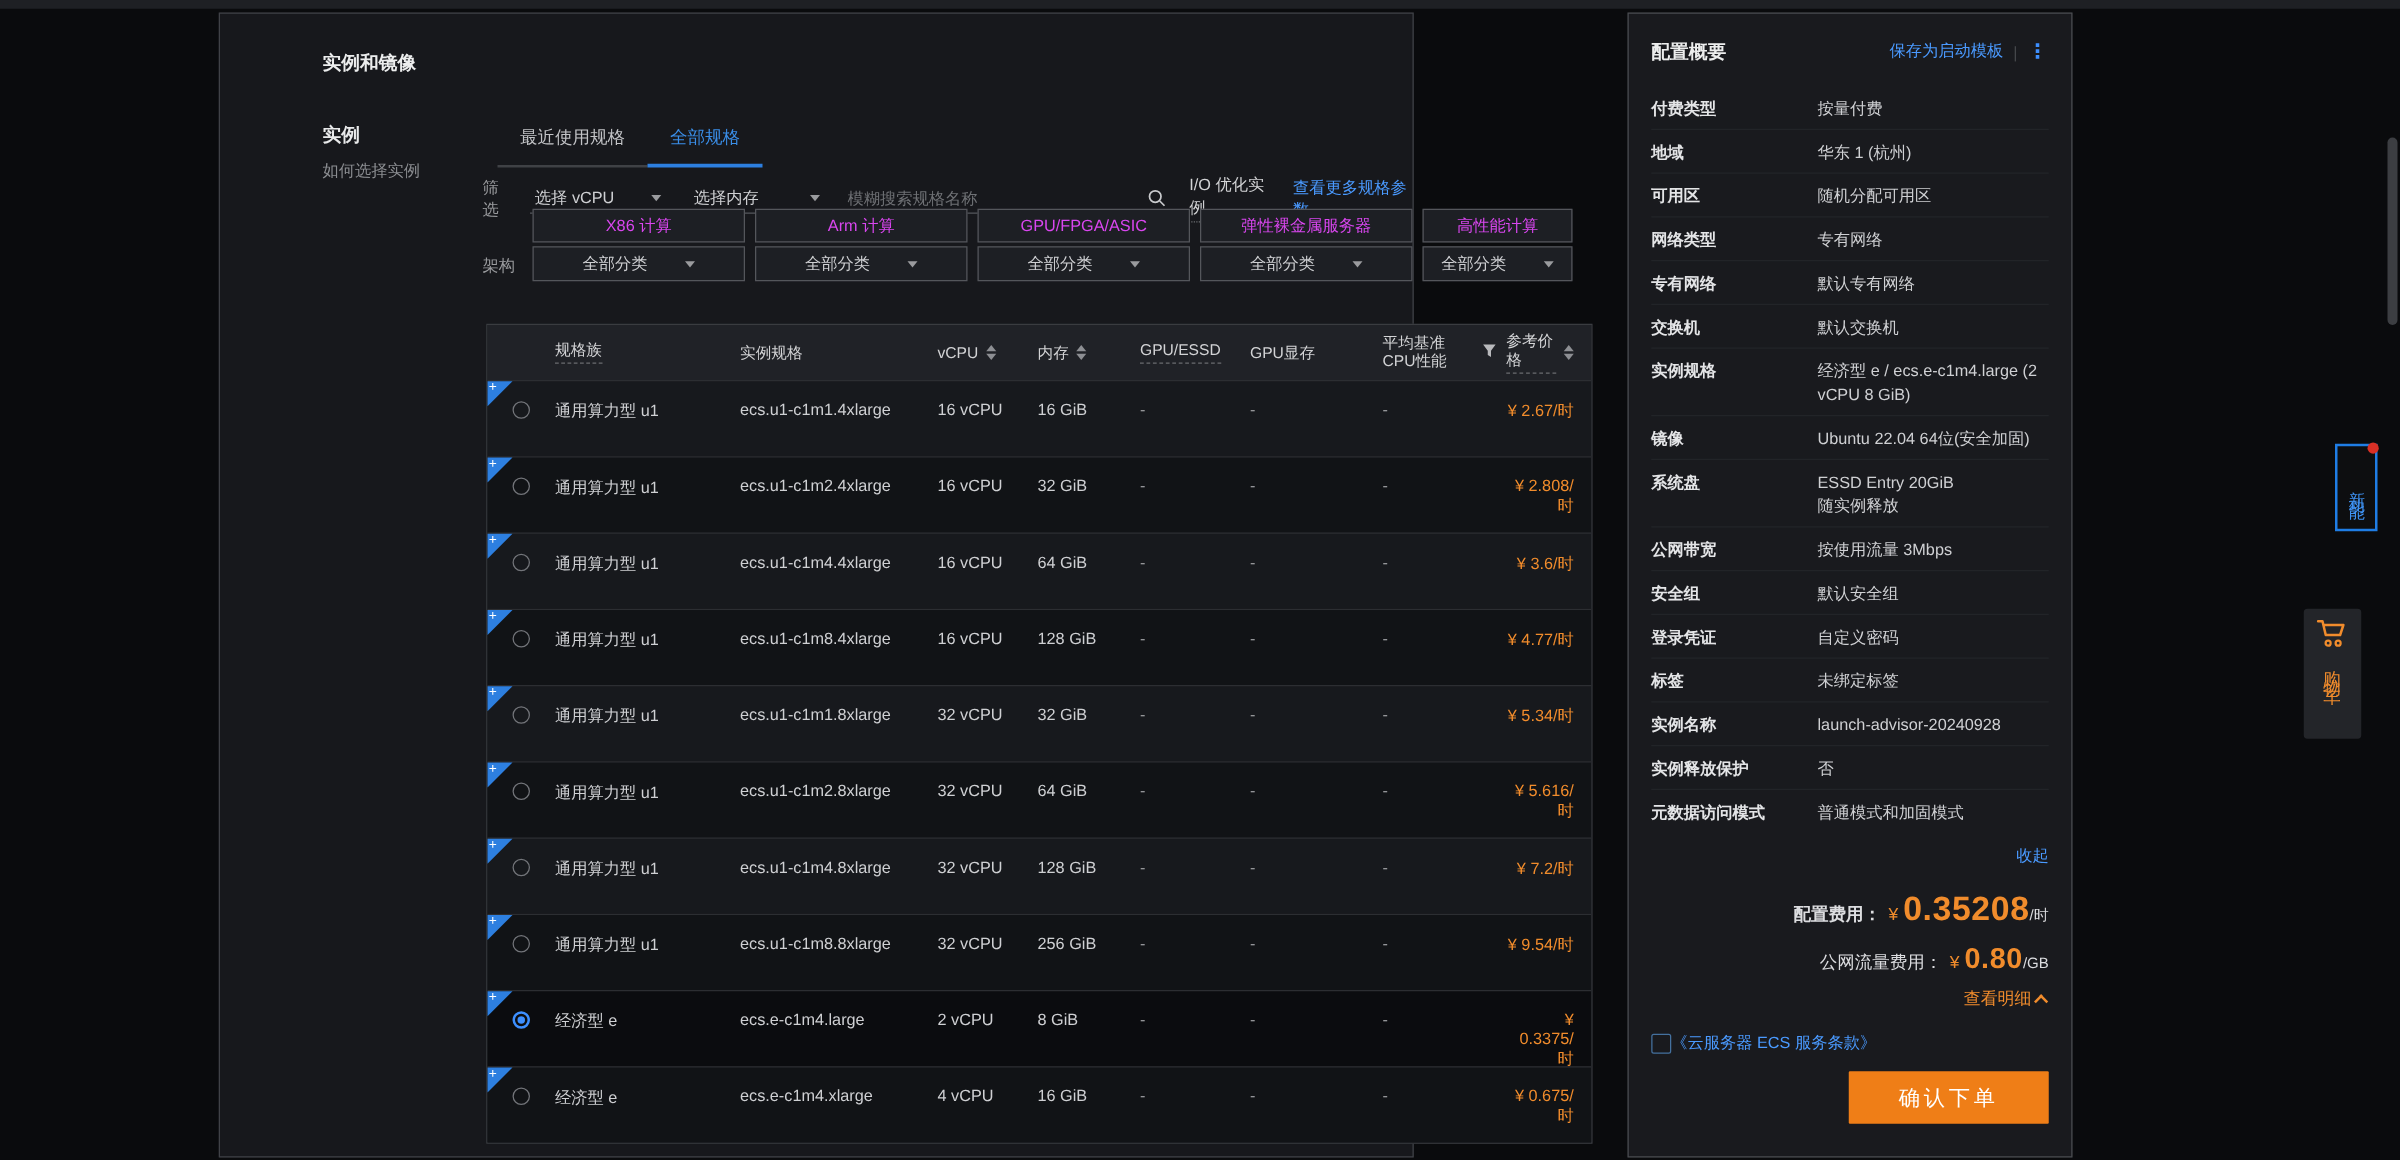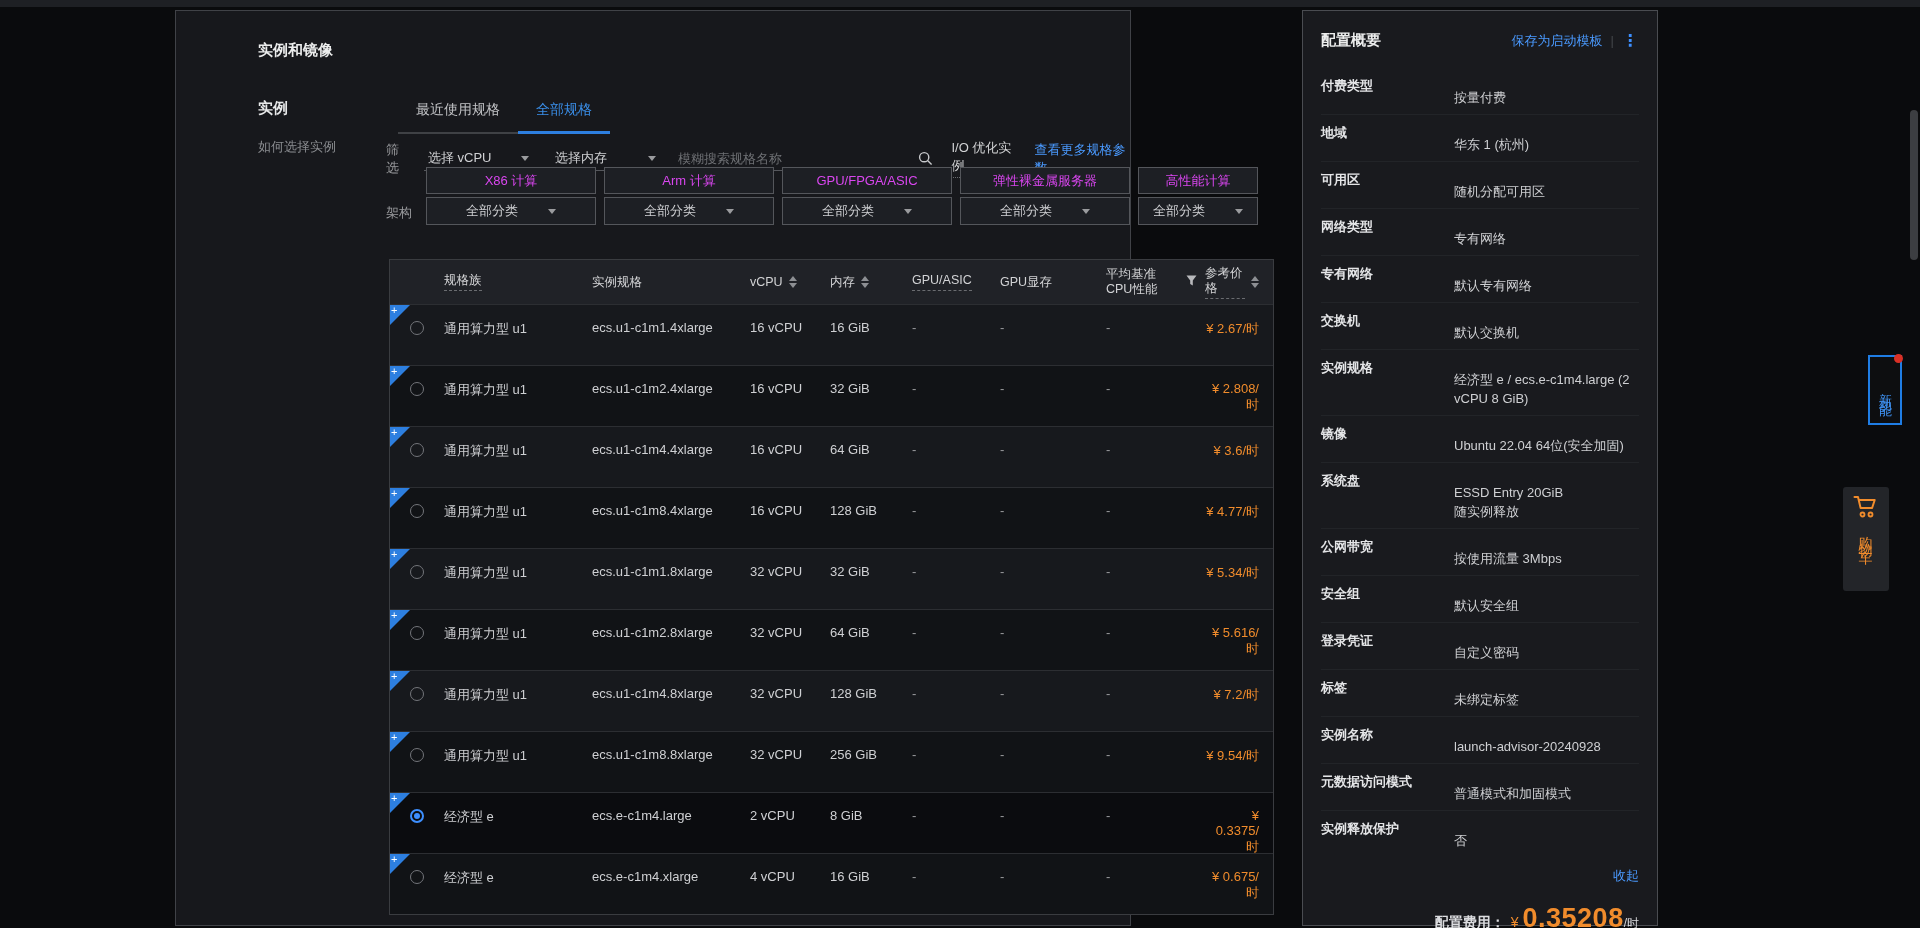--- a/index.html
+++ b/index.html
@@ -6,21 +6,21 @@
   html,body { width:1920px; height:928px; overflow:hidden; background:#0a0b0d;
     font-family:"Liberation Sans","DejaVu Sans",sans-serif; }
   .page { position:relative; width:1920px; height:928px; background:#0a0b0d; color:#d2d3d5; font-size:13px; }
   .top-strip { position:absolute; left:0; top:0; width:1920px; height:7px; background:#1e2024; }
 
   
   .main-card { position:absolute; left:175px; top:10px; width:956px; height:916px;
     background:#17181c; border:1px solid #404247; }
   .card-title { position:absolute; left:82px; top:30px; font-size:15px; font-weight:bold; color:#eceded; }
   .section-label { position:absolute; left:82px; top:88px; font-size:15px; font-weight:bold; color:#e8e9ea; }
-  .help-link { position:absolute; left:82px; top:127px; font-size:13px; color:#8b8d91; cursor:pointer; }
+  .help-link { position:absolute; left:82px; top:117px; font-size:13px; color:#8b8d91; cursor:pointer; }
 
   .tabs { position:absolute; left:222px; top:86px; display:flex; }
   .tab { padding:4px 18px 12px 18px; font-size:14px; color:#c2c3c6; cursor:pointer; border-bottom:2px solid #3f4145; }
   .tab.active { color:#3a8ee8; border-bottom:3px solid #2d7fe0; }
 
   .filter-row { position:absolute; left:210px; top:128px; display:flex; align-items:center; }
   .filter-label { color:#9a9b9e; margin-right:14px; }
   .u-select { display:flex; align-items:center; justify-content:space-between; width:118px; height:24px;
     border-bottom:1px solid #55575c; color:#cfd0d3; padding:0 4px; margin-right:18px; cursor:pointer; }
   .search-box { display:flex; align-items:center; justify-content:space-between; width:278px; height:24px;
@@ -74,21 +74,21 @@
   
   .summary-panel { position:absolute; left:1302px; top:10px; width:356px; height:916px;
     background:#191a1e; border:1px solid #4a4c51; padding:20px 18px 0 18px; }
   .sum-head { display:flex; align-items:center; margin-bottom:18px; }
   .sum-title { font-size:15px; font-weight:bold; color:#eceded; flex:1; }
   .sum-head .sep { color:#44464a; margin:0 8px; }
   .more-dots { color:#3d8fff; font-size:16px; font-weight:bold; cursor:pointer; letter-spacing:1px; }
   .sum-row { display:flex; padding:8px 0 7px 0; border-top:1px solid #222428; line-height:19px; }
   .sum-row:first-of-type { border-top:none; }
   .sum-label { width:133px; flex:none; color:#e4e5e7; font-weight:bold; font-size:13px; }
-  .sum-value { flex:1; color:#cfd0d3; font-size:13px; white-space:pre-line;margin-top:12px; }
+  .sum-value { flex:1; color:#cfd0d3; font-size:13px; white-space:pre-line; }
   .collapse-row { text-align:right; padding:10px 0 4px 0; }
   .fees { margin-top:14px; text-align:right; }
   .fee-line { margin-bottom:10px; color:#dcdde0; font-size:14px; }
   .fee-line .yen { color:#f18c2c; font-size:14px; margin-left:6px; }
   .fee-big { color:#f18c2c; font-size:27px; font-weight:bold; letter-spacing:0.5px; }
   .fee-big.small { font-size:23px; }
   .fee-unit { color:#dcdde0; font-size:12px; }
   .detail-row { text-align:right; margin:4px 0 16px 0; color:#f18c2c; cursor:pointer; font-size:13.5px; }
   .chev-up { display:inline-block; width:8px; height:8px; border-left:2px solid #f18c2c; border-top:2px solid #f18c2c;
     transform:rotate(45deg) translateY(3px); margin-left:6px; }
@@ -201,21 +201,21 @@
             </span>
           </div>
           <div class="th">
             <span class="lbl">内存</span>
             <span class="sort">
               <i class="up"></i>
               <i class="dn"></i>
             </span>
           </div>
           <div class="th">
-            <span class="lbl dashed">GPU/ASIC</span>
+            <span class="lbl dashed">GPU/ESSD</span>
           </div>
           <div class="th">
             <span class="lbl">GPU显存</span>
           </div>
           <div class="th">
             <span class="lbl">平均基准CPU性能</span>
             <span><svg width="11" height="11" viewBox="0 0 11 11">
                 <path d="M0.5 0.5 h10 L6.8 5.5 v5 l-2.6 -1.5 v-3.5 Z" fill="#b8b9bc"></path>
               </svg></span>
           </div>
@@ -451,26 +451,26 @@
         </div>
         <div class="sum-row">
           <div class="sum-label">标签</div>
           <div class="sum-value">未绑定标签</div>
         </div>
         <div class="sum-row">
           <div class="sum-label">实例名称</div>
           <div class="sum-value">launch-advisor-20240928</div>
         </div>
         <div class="sum-row">
+          <div class="sum-label">实例释放保护</div>
+          <div class="sum-value">否</div>
+        </div>
+        <div class="sum-row">
           <div class="sum-label">元数据访问模式</div>
           <div class="sum-value">普通模式和加固模式</div>
-        </div>
-        <div class="sum-row">
-          <div class="sum-label">实例释放保护</div>
-          <div class="sum-value">否</div>
         </div>
       </div>
     <div class="collapse-row">
       <a class="blue-link">收起</a>
     </div>
     <div class="fees">
       <div class="fee-line">
         <span style="font-weight:bold">配置费用：</span><span class="yen">¥</span>
         <span class="fee-big">0.35208</span><span class="fee-unit">/时</span>
       </div>

